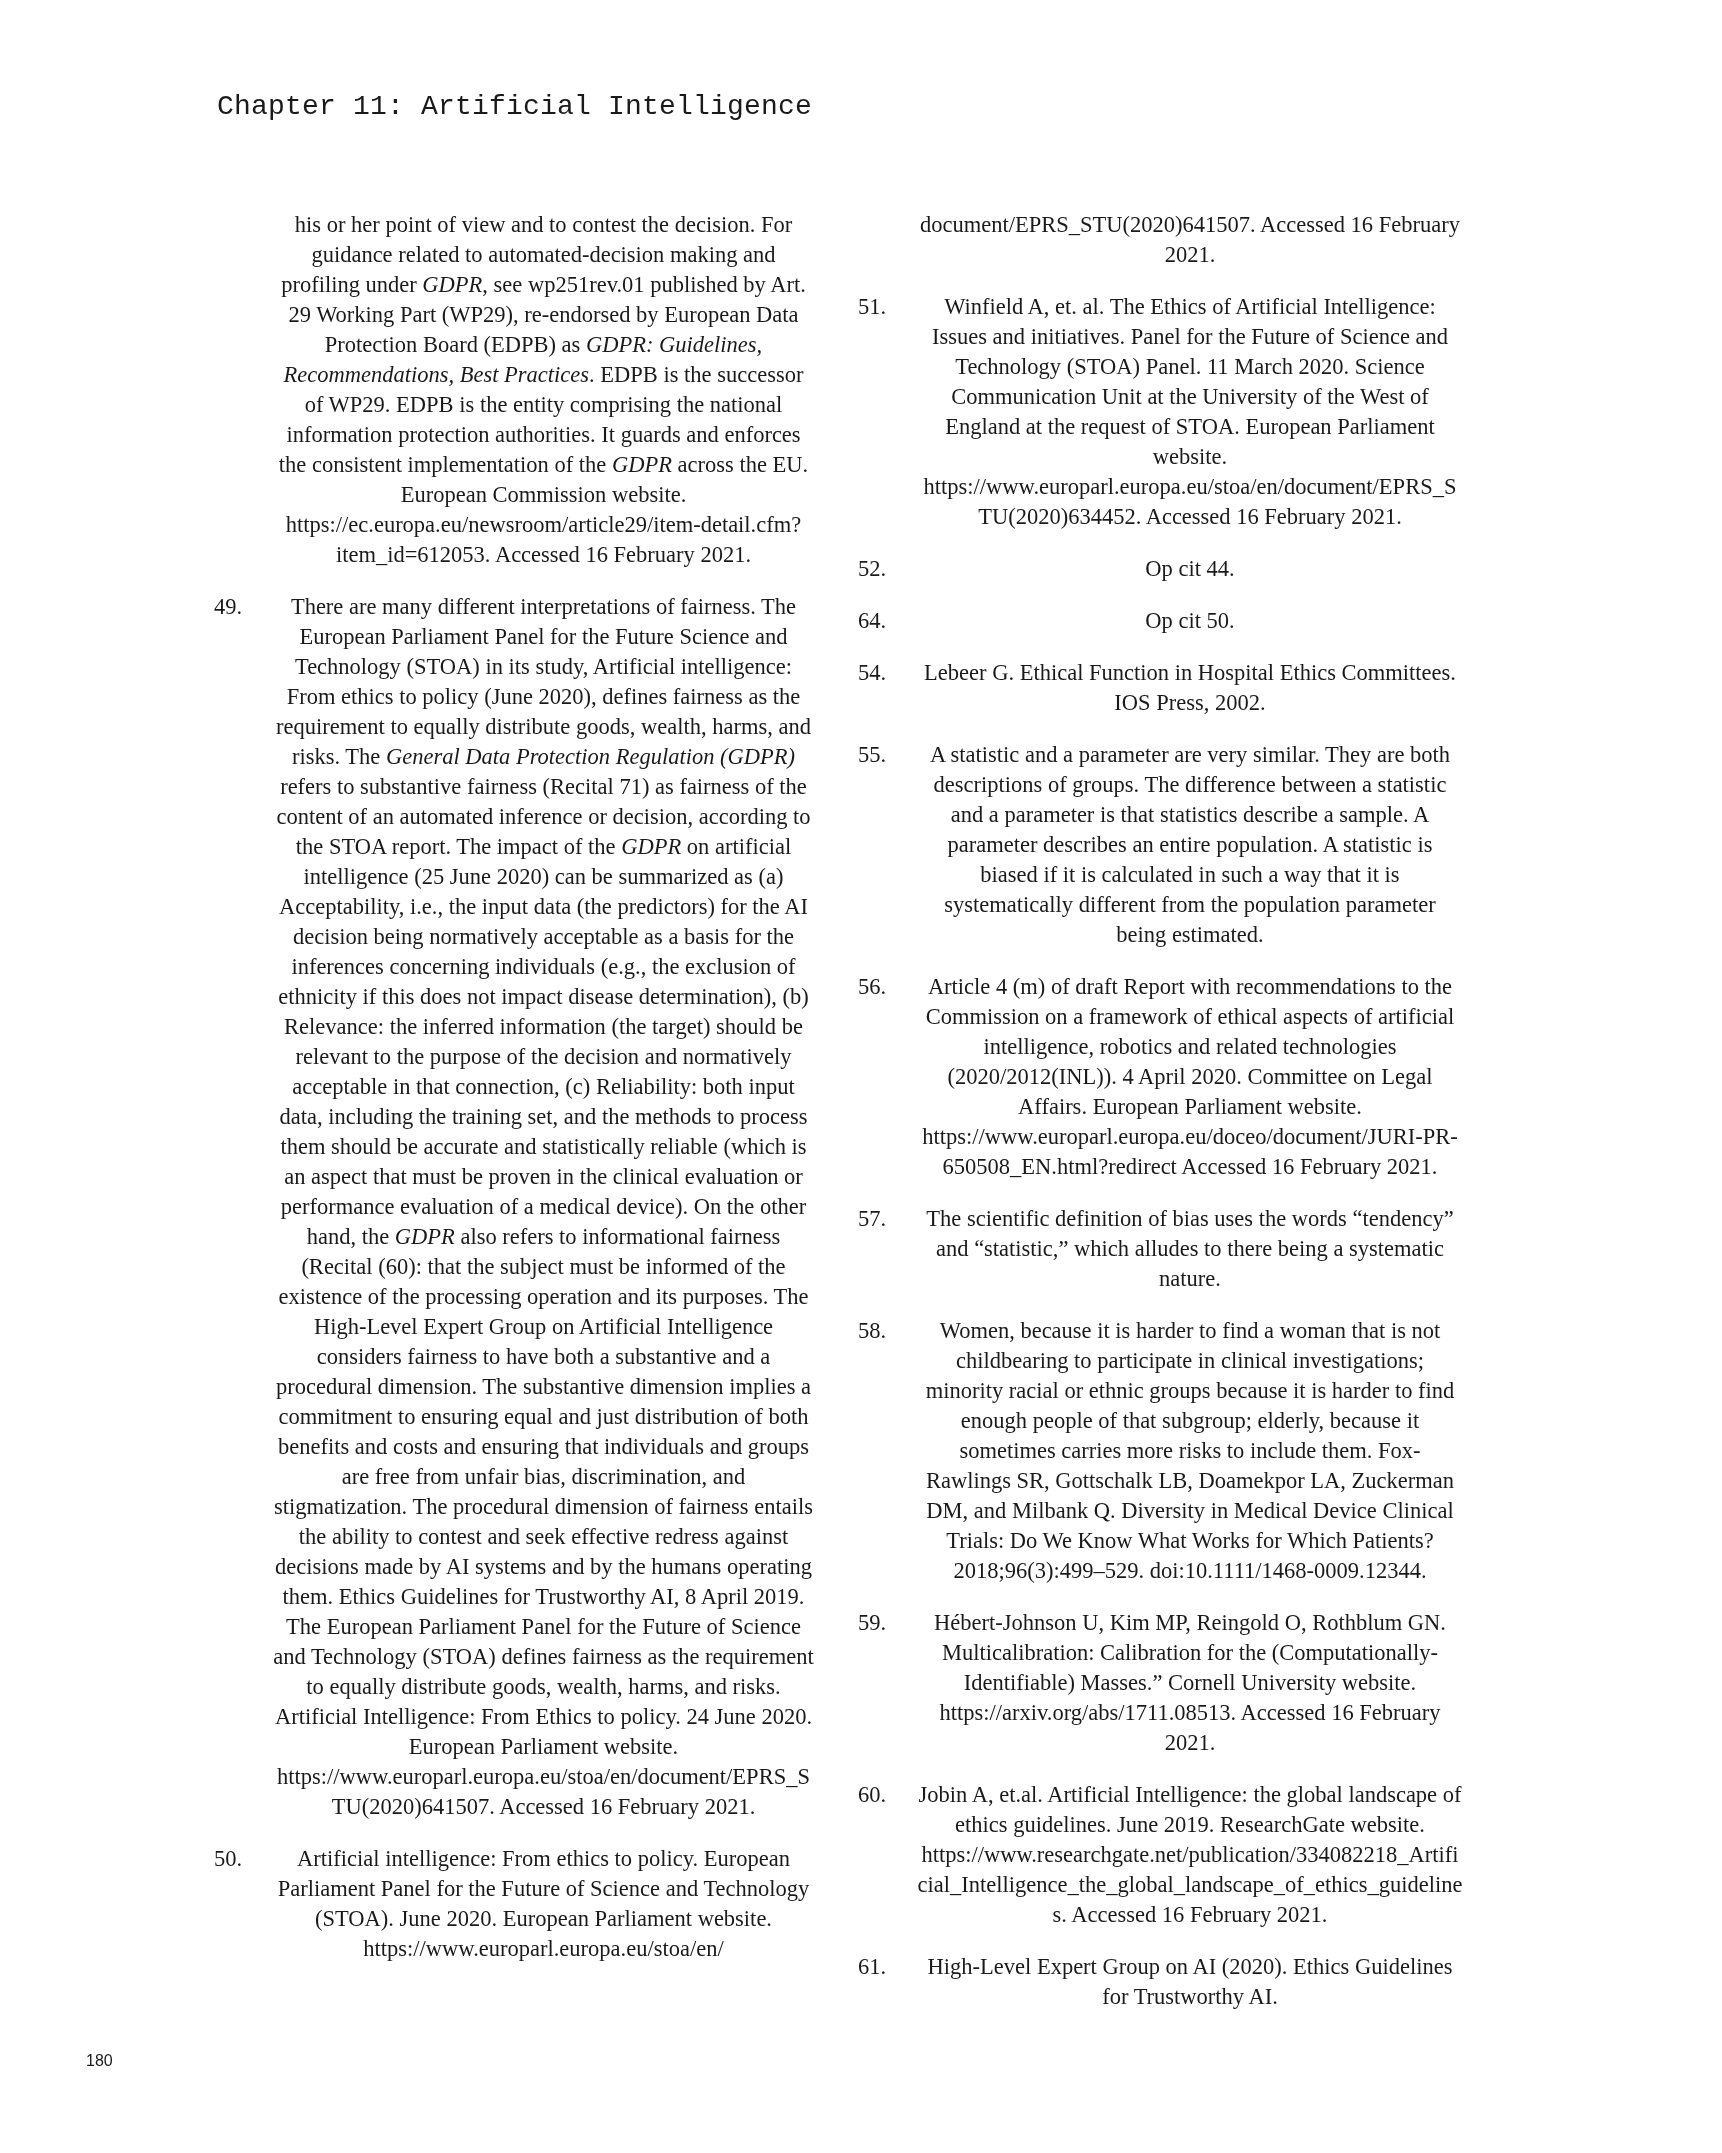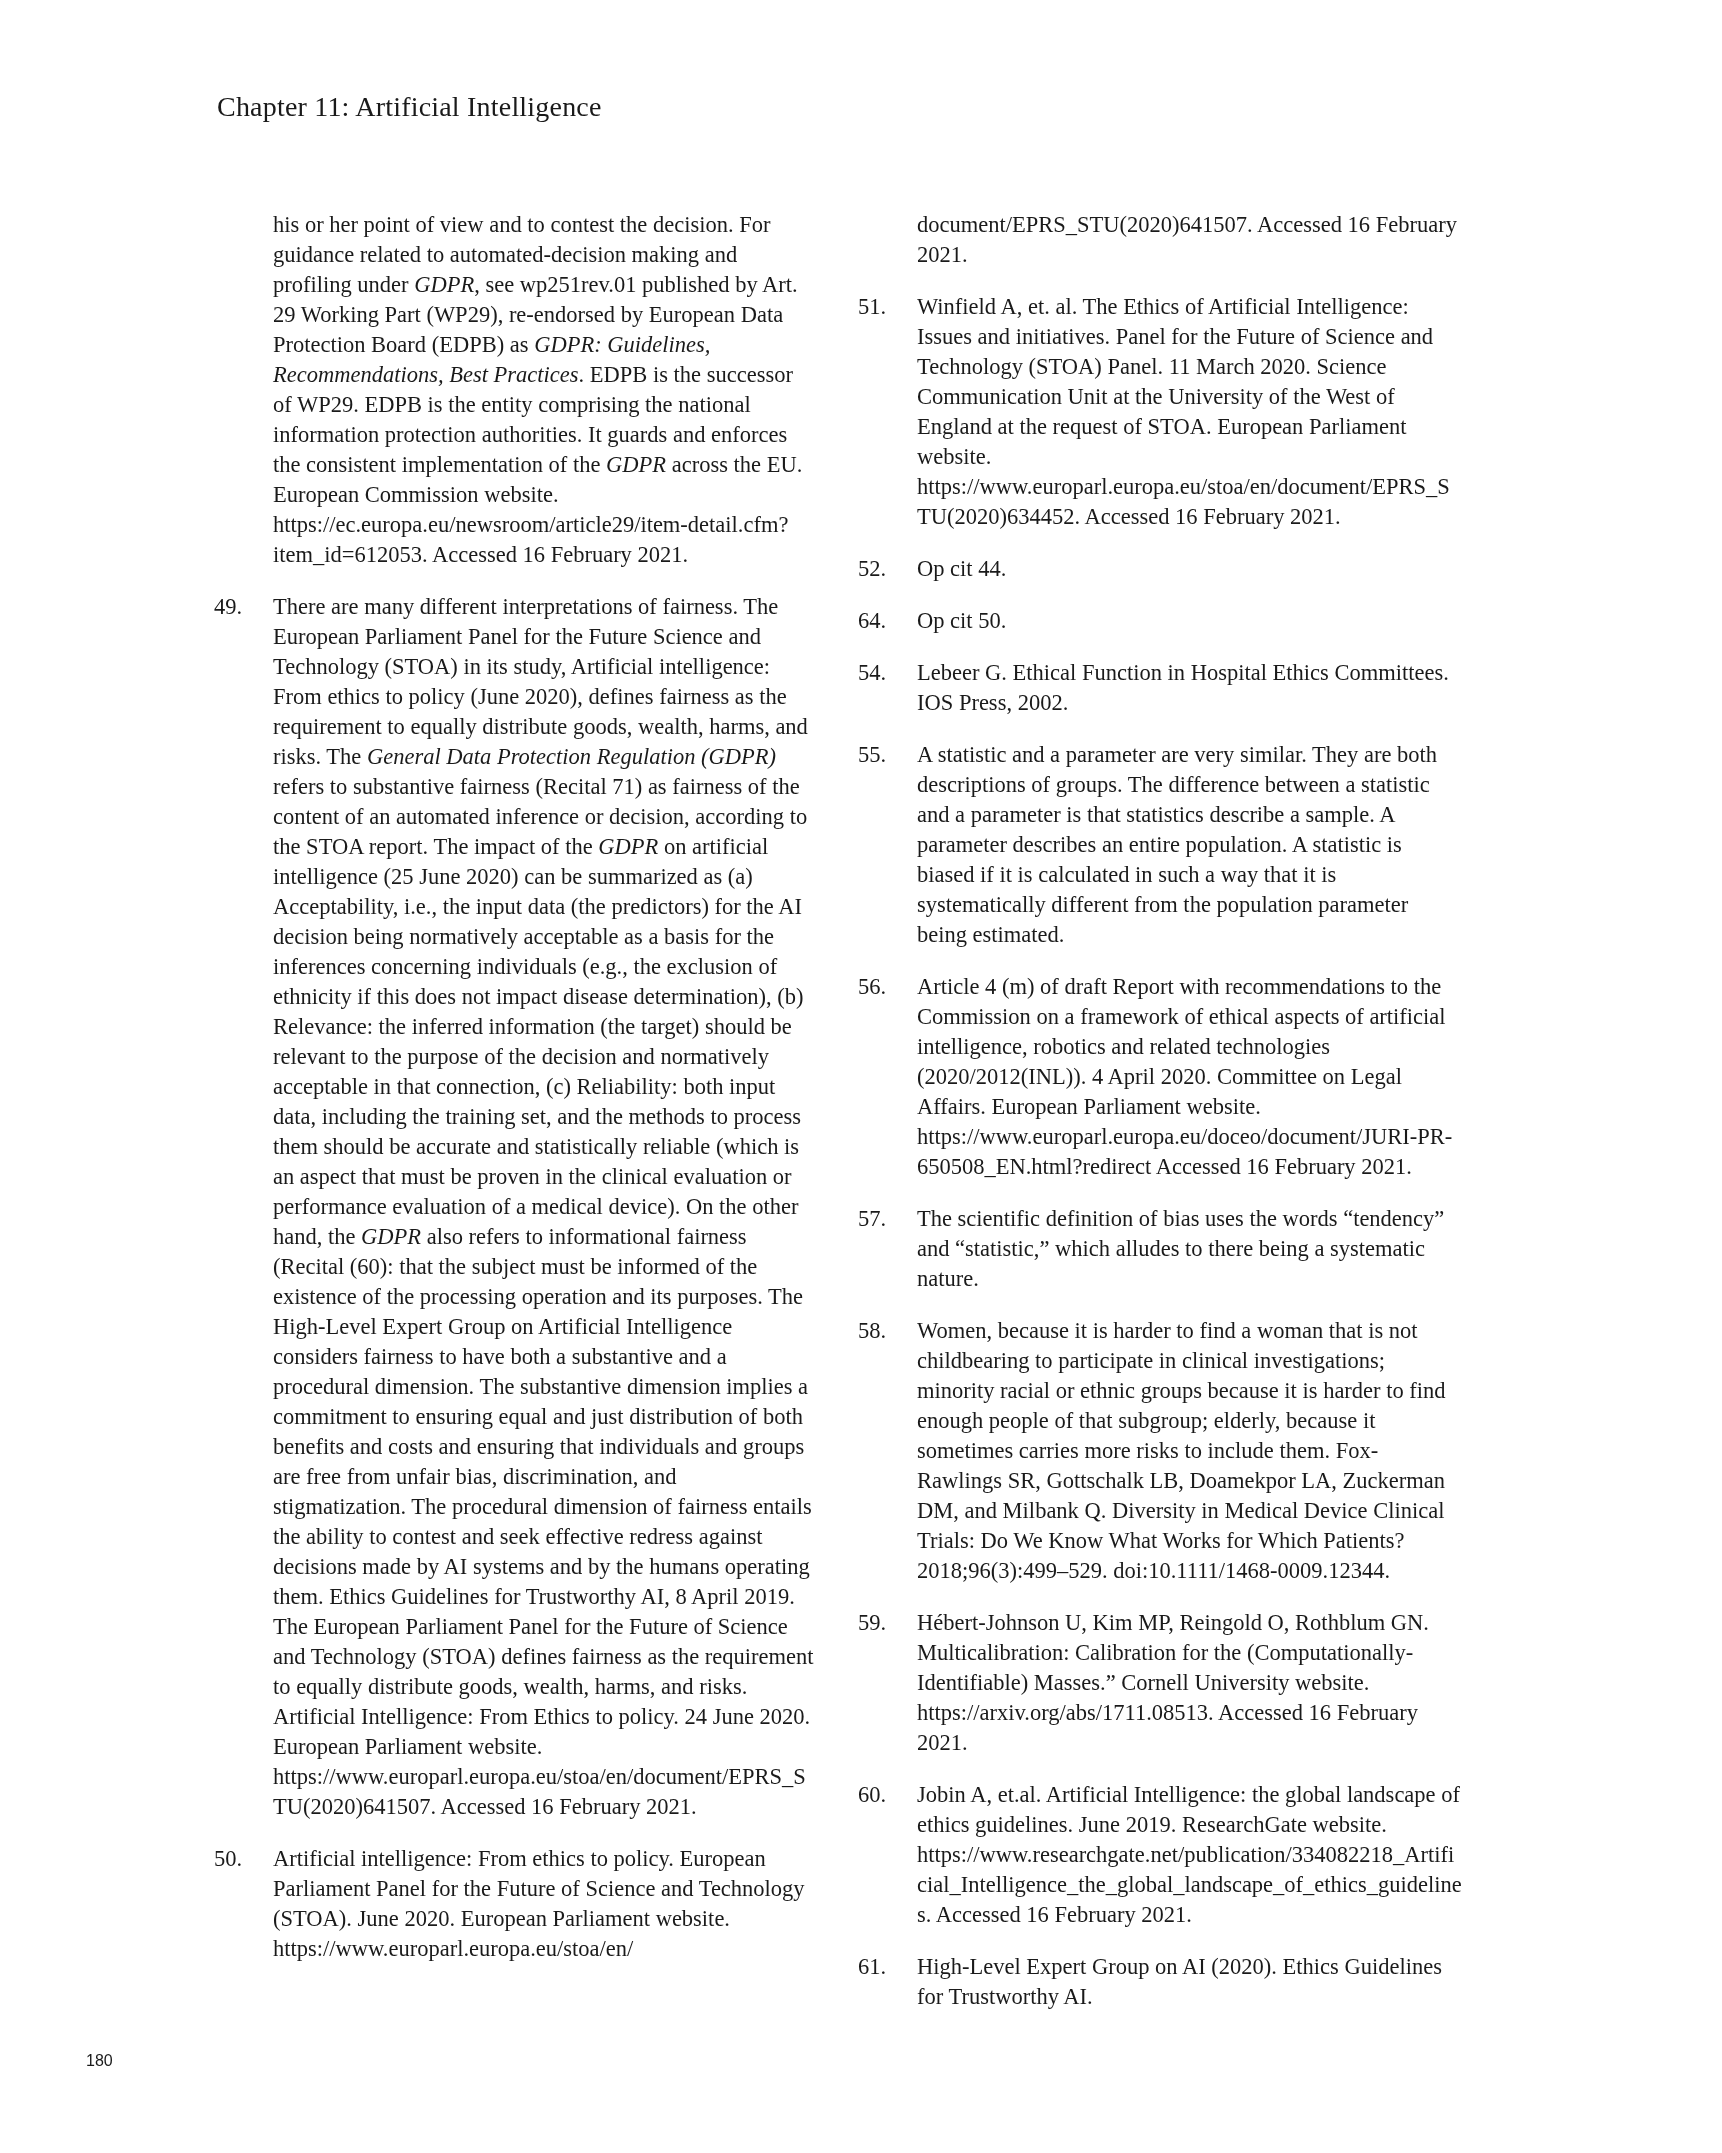--- a/index.html
+++ b/index.html
@@ -14,35 +14,36 @@
   }
   .page { position: absolute; inset: 0; background: #ffffff; }
   .chapter-header {
     position: absolute;
     left: 217px;
     top: 90px;
     font-size: 28px;
     line-height: 1.2;
     letter-spacing: 0.2px;
     white-space: nowrap;
+    font-family: Liberation Mono, monospace;
   }
   .column {
     position: absolute;
     top: 210px;
     font-size: 22.5px;
     line-height: 30px;
     text-align: left;
     hyphens: none;
   }
   .col-left  { left: 214px; width: 600px; }
   .col-right { left: 858px; width: 605px; }
   .note { display: flex; margin-top: 22px; }
   .note:first-child { margin-top: 0; }
   .note-num { flex: 0 0 59px; }
-  .note-body { flex: 1; overflow-wrap: anywhere; }
+  .note-body { flex: 1; overflow-wrap: anywhere; text-align: center; }
   em { font-style: italic; }
   .page-number {
     position: absolute;
     left: 86px;
     top: 2052px;
     font-family: "Liberation Sans", sans-serif;
     font-size: 16px;
   }
 </style>
 </head>

